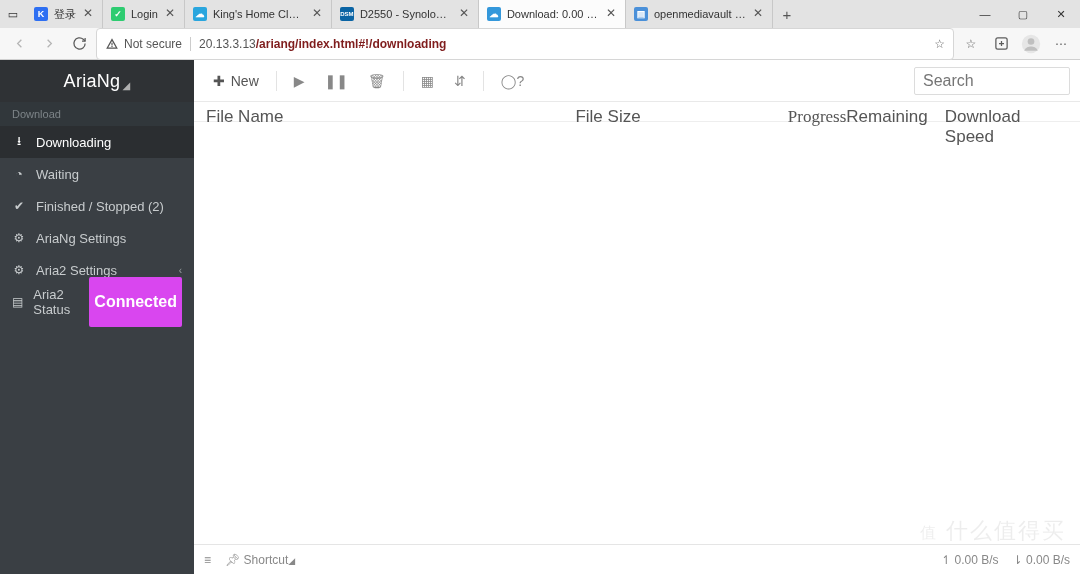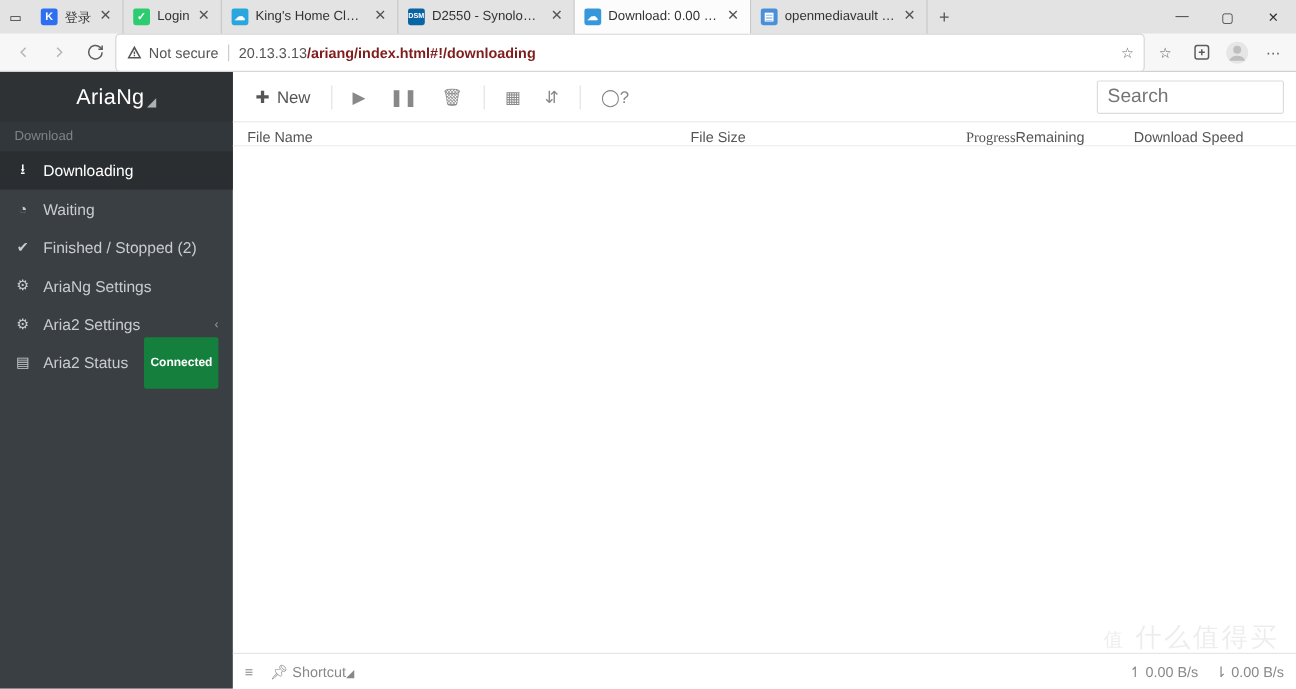--- a/index.html
+++ b/index.html
@@ -32,32 +32,32 @@
 
 .app { display: flex; height: calc(574px - 60px); }
 .sidebar { width: 194px; background: #3a3f44; color: #c8ccce; display: flex; flex-direction: column; font-size: 13px; }
 .brand { height: 42px; display: flex; align-items: center; justify-content: center; background: #2f3235; color: #fff; font-size: 18px; font-weight: 300; letter-spacing: .3px; }
 .brand .corner { font-size: 10px; margin-left: 2px; margin-top: 8px; color: #b0b0b0; }
 .sect { padding: 6px 12px; color: #7d8488; font-size: 11px; background: #31373b; }
 .side-item { display: flex; align-items: center; height: 32px; padding: 0 12px; gap: 10px; cursor: default; position: relative; }
 .side-item.active { background: #2b2e31; color: #fff; }
 .side-item .icon { width: 14px; text-align: center; font-size: 12px; color: inherit; }
 .side-item .caret { margin-left: auto; font-size: 10px; color: #9aa0a3; }
-.badge { background: #15803d; color: #fff; font-size: 10px; padding: 16px 5px; border-radius: 2px; margin-left: auto; font-weight: bold; }
+.badge { background: #d946ef; color: #fff; font-size: 16px; padding: 16px 5px; border-radius: 2px; margin-left: auto; font-weight: bold; }
 
 .main { flex: 1; display: flex; flex-direction: column; }
 
 .toolbar { height: 42px; display: flex; align-items: center; padding: 0 10px; gap: 2px; border-bottom: 1px solid #e9e9e9; }
 .t-btn { display: flex; align-items: center; gap: 6px; padding: 5px 9px; font-size: 14px; color: #888; border-radius: 2px; }
 .t-btn.primary { color: #555; }
 .t-divider { width: 1px; height: 20px; background: #e3e3e3; margin: 0 6px; }
 .search { margin-left: auto; width: 156px; height: 28px; border: 1px solid #dcdcdc; border-radius: 2px; display: flex; align-items: center; padding: 0 8px; font-size: 12px; color: #888; }
 .search input { border: none; outline: none; flex: 1; font-size: 16px; background: transparent; }
 
-.header-row { display: flex; font-size: 12px; color: #555; border-bottom: 1px solid #eee; padding: 5px 12px; height: 20px;}
+.header-row { display: flex; font-size: 17px; color: #555; border-bottom: 1px solid #eee; padding: 5px 12px; height: 20px;}
 .col-name { flex: 3; }
 .col-size { flex: 1.3; }
 .col-prog { flex: .9; text-align: right; font-family: Liberation Serif, serif; }
 .col-remain { flex: .8; }
 .col-speed { flex: 1; text-align: left; }
 .blank { flex: 1; }
 
 .statusbar { height: 30px; border-top: 1px solid #e5e5e5; display: flex; align-items: center; padding: 0 10px; font-size: 12px; color: #888; gap: 14px; }
 .statusbar .spacer { flex: 1; }
 .sb-icon { font-size: 12px; }

